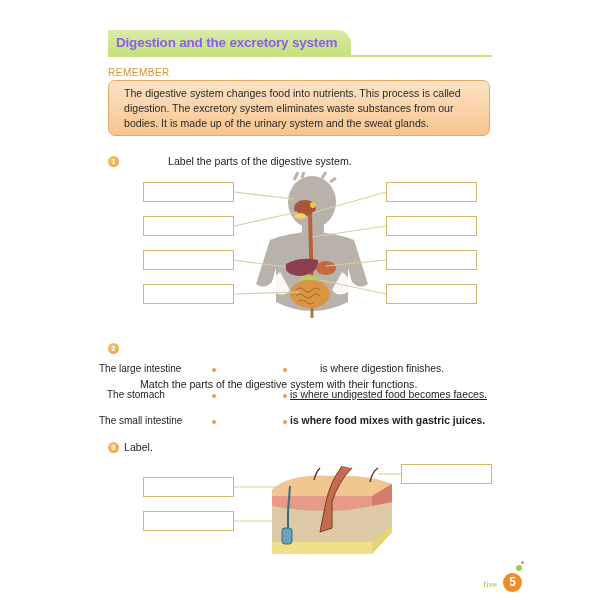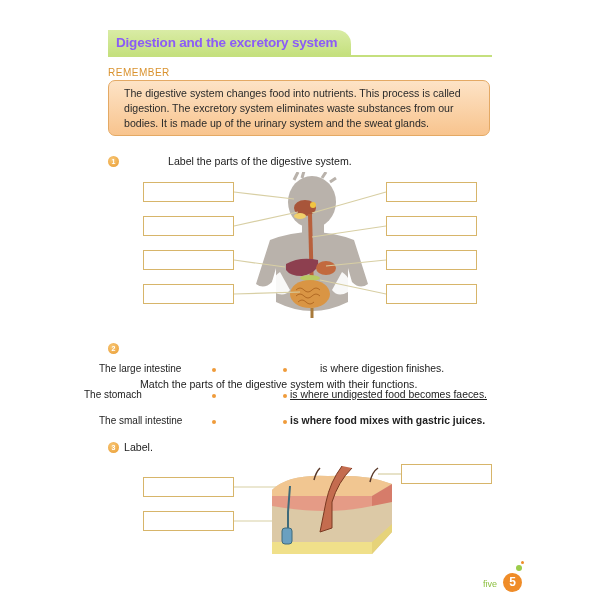--- a/index.html
+++ b/index.html
@@ -11,21 +11,21 @@
   .remember{left:108px;top:67px;font-size:10px;color:#d9922e;letter-spacing:0.5px;text-decoration-color:#e6b97a;}
   .remember-box{left:108px;top:80px;width:382px;height:56px;border:1px solid #e4a964;border-radius:7px;background:linear-gradient(#fde3c6,#f8c48e);box-sizing:border-box;}
   .remember-text{left:124px;top:86px;width:360px;font-size:10.6px;line-height:15px;color:#2a2a2a;}
   .num-badge{width:11px;height:11px;border-radius:50%;background:radial-gradient(circle at 40% 35%,#f8c878,#e99a2f);color:#fff;font-size:7px;text-align:center;line-height:11px;font-weight:bold;}
   .q-text{font-size:10.6px;color:#222;}
   .label-box{width:91px;height:20px;border:1px solid #d7b56a;box-sizing:border-box;background:#fff;}
   .dot{width:4px;height:4px;border-radius:50%;background:#ef9b3a;}
   .match-left{font-size:10px;width:110px;}
   .match-right{font-size:10.4px;}
   .page-circle{left:503px;top:573px;width:19px;height:19px;border-radius:50%;background:#ef8c28;color:#fff;font-weight:bold;font-size:12px;text-align:center;line-height:19px;}
-  .page-word{left:483px;top:579px;font-size:9px;color:#8cbf3f;}
+  .page-word{left:483px;top:579px;font-size:9px;color:#8cbf3f;font-family:Liberation Serif, serif;}
 </style>
 </head>
 <body>
 
 <div class="abs title-tab"></div>
 <div class="abs title-text">Digestion and the excretory system</div>
 <div class="abs title-line"></div>
 
 <div class="abs remember">REMEMBER</div>
 <div class="abs remember-box"></div>
@@ -85,21 +85,21 @@
     <line x1="234" y1="521" x2="292" y2="521"></line>
     <line x1="401" y1="474" x2="378" y2="474"></line>
   </g>
 </svg>
 
 <div class="abs num-badge" style="left:108px;top:343px;">2</div>
 <div class="abs q-text" style="left:140px;top:342px;margin-top:36px;">Match the parts of the digestive system with their functions.</div>
 
 <div class="abs match-left" style="left:99px;top:363px;">The large intestine</div>
 <div class="abs dot" style="left:212px;top:368px;"></div>
-<div class="abs match-left" style="left:84px;top:389px;">The stomach</div>
+<div class="abs match-left" style="left:107px;top:389px;">The stomach</div>
 <div class="abs dot" style="left:212px;top:394px;"></div>
 <div class="abs match-left" style="left:99px;top:415px;">The small intestine</div>
 <div class="abs dot" style="left:212px;top:420px;"></div>
 
 <div class="abs dot" style="left:283px;top:368px;"></div>
 <div class="abs match-right" style="left:290px;top:363px;padding-left:30px;">is where digestion finishes.</div>
 <div class="abs dot" style="left:283px;top:394px;"></div>
 <div class="abs match-right" style="left:290px;top:389px;text-decoration:underline;">is where undigested food becomes faeces.</div>
 <div class="abs dot" style="left:283px;top:420px;"></div>
 <div class="abs match-right" style="left:290px;top:415px;font-weight:bold;">is where food mixes with gastric juices.</div>

